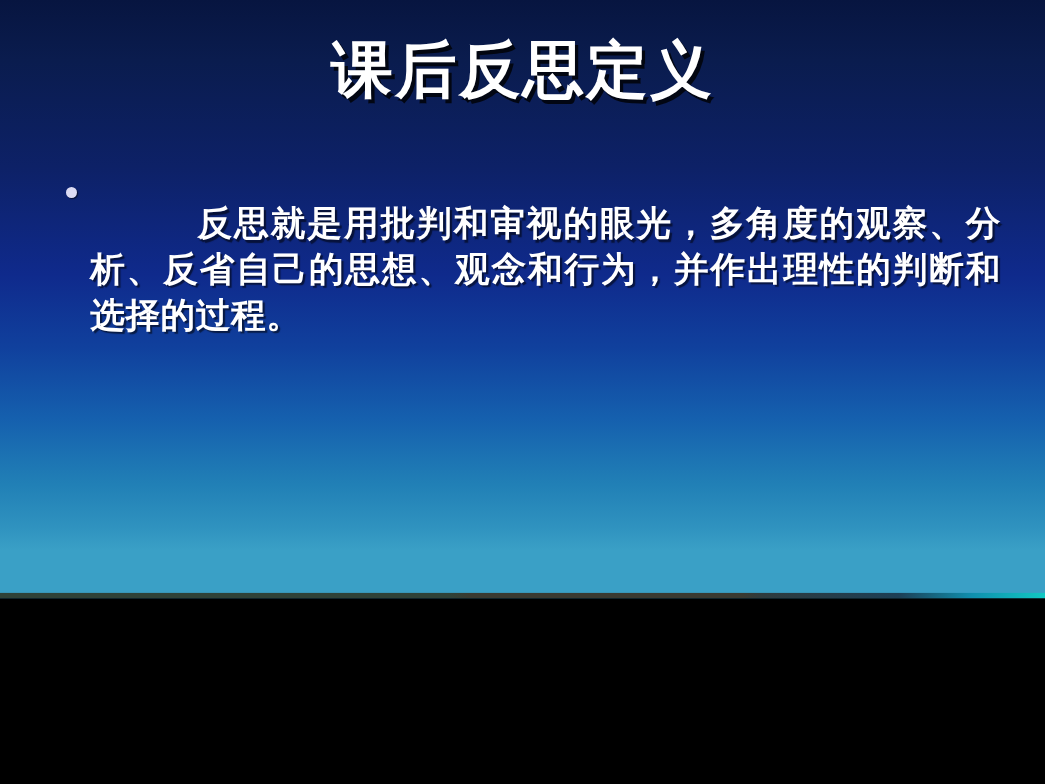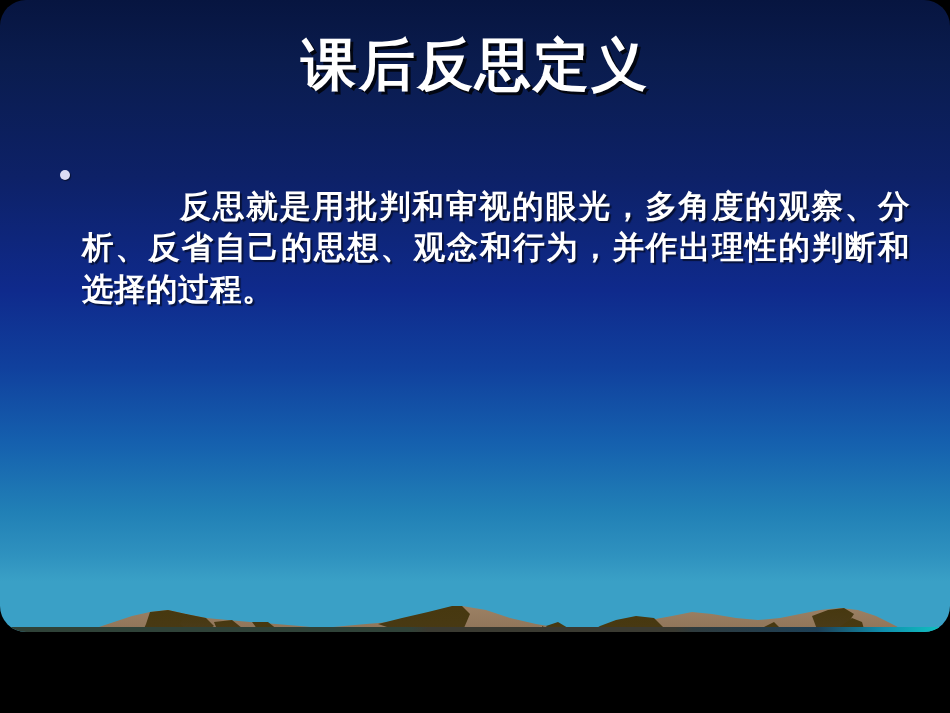--- a/index.html
+++ b/index.html
@@ -8,35 +8,34 @@
     padding: 0;
     background: #000;
   }
   body {
     font-family: "DejaVu Sans", "Liberation Sans", sans-serif;
   }
 
   #slide {
     position: relative;
     width: 950px;
-    height: 632px;
+    height: 544px;
     overflow: hidden;
     
     background: linear-gradient(to bottom,
         #071540 0%,
         #0a1c4e 10%,
         #0d2167 28%,
         #0f2a8c 46%,
         #10409d 58%,
         #1560ae 70%,
         #2180b6 81%,
         #2f92bf 88%,
         #3aa0c6 92%,
         #3aa0c6 100%);
-    border-radius: 26px;
   }
 
   
   #horizon-band {
     position: absolute;
     left: 0;
     top: 648px;
     width: 950px;
     height: 65px;
     background: linear-gradient(100deg,
@@ -97,20 +96,21 @@
     position: absolute;
     left: 48px;
     top: 154px;
     width: 862px;
   }
 
   .bullet-row {
     display: flex;
     align-items: flex-start;
     margin-bottom: 22px;
+    font-family: Liberation Mono, monospace;
   }
   .bullet-row:last-child { margin-bottom: 0; }
 
   .bullet-marker {
     flex: 0 0 auto;
     width: 10px;
     height: 10px;
     border-radius: 50%;
     background: #dcdcf4;
     margin: 16px 0 0 12px;

